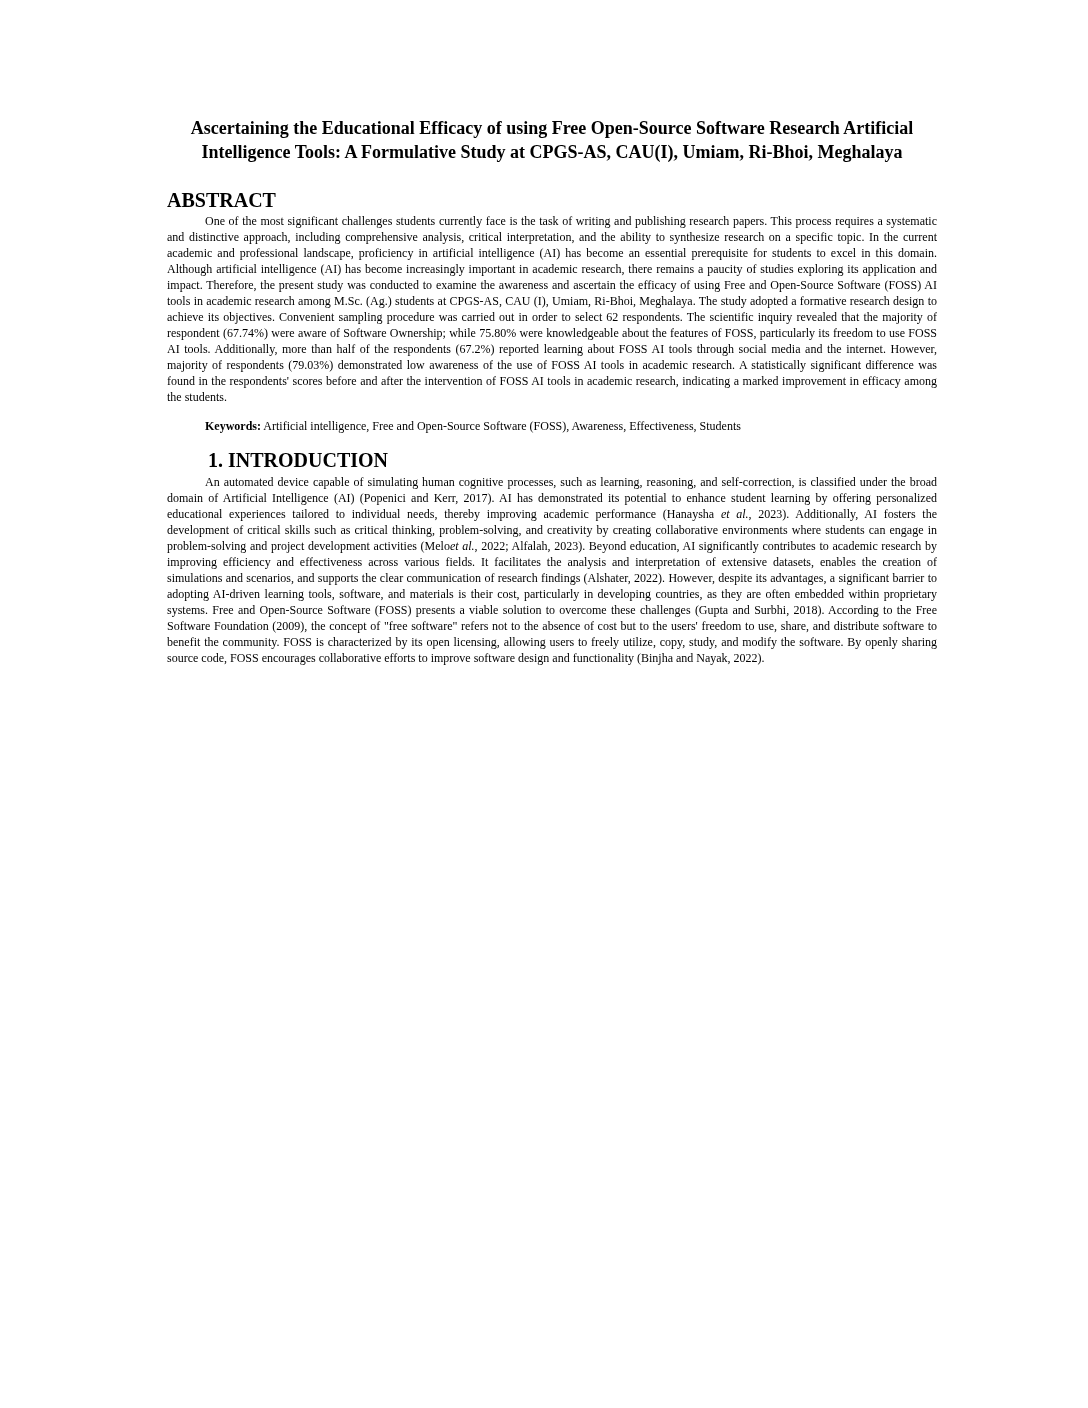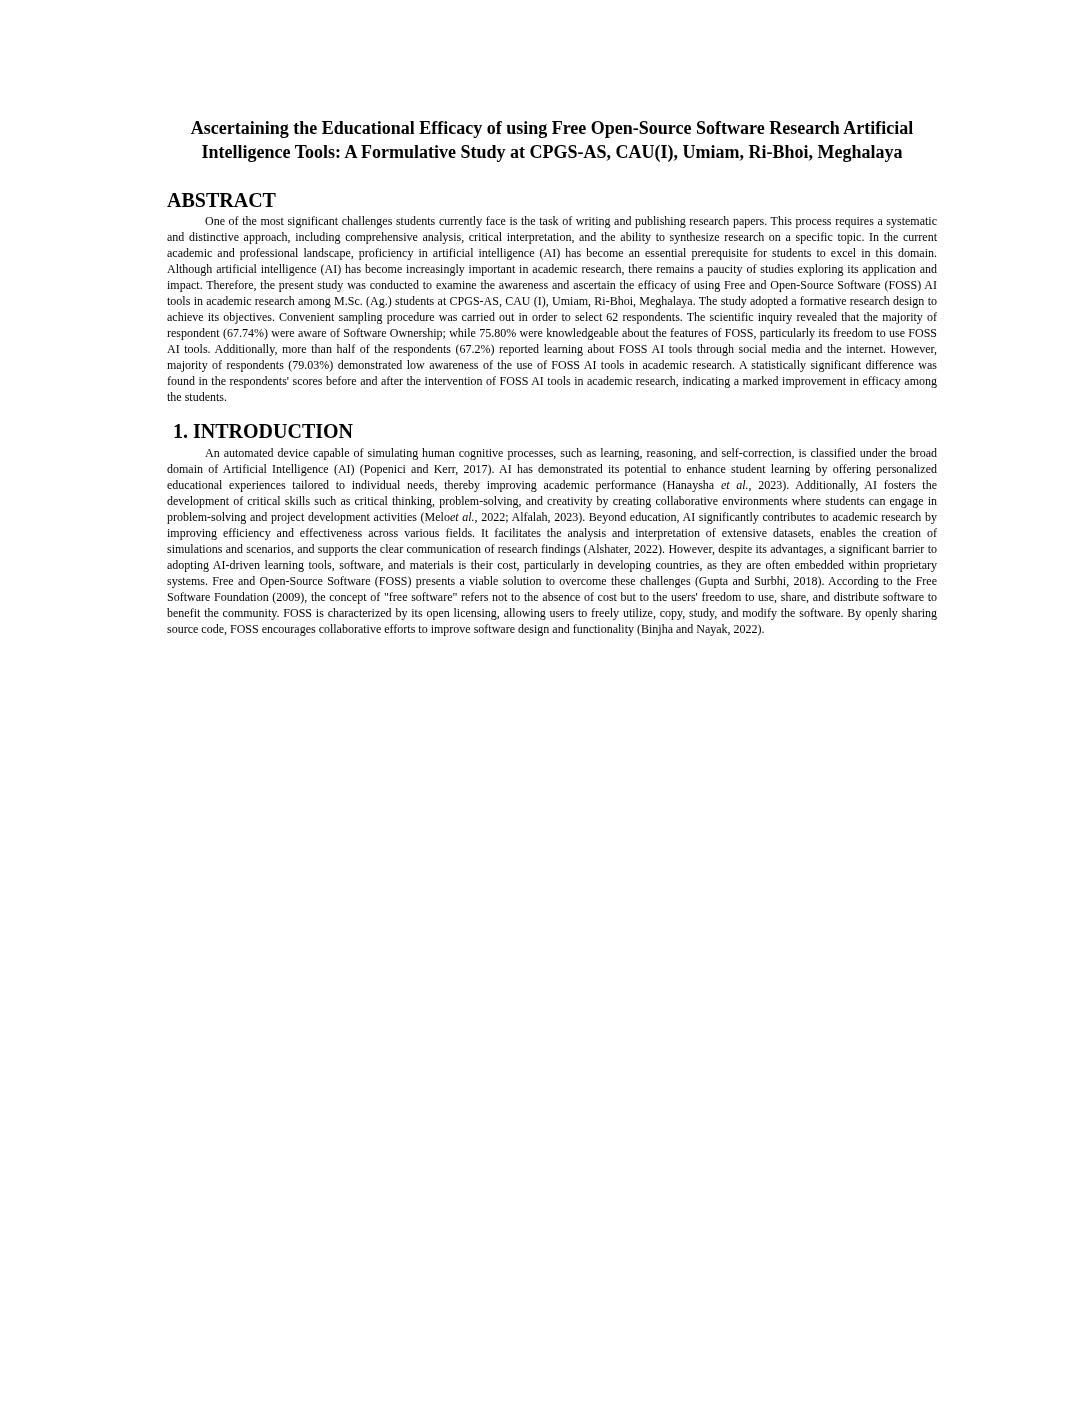--- a/index.html
+++ b/index.html
@@ -38,34 +38,36 @@
     text-align: justify;
     margin: 0;
     text-indent: 38px;
   }
   .keywords {
     margin-top: 13px;
   }
   .intro-heading {
     margin-top: 13px;
     padding-left: 6px;
+    margin-left: 35px;
   }
   .kw-label {
     font-weight: bold;
   }
 </style>
 </head>
 <body>
 
 <div class="page">
 
   <h1 class="title">Ascertaining the Educational Efficacy of using Free Open-Source Software Research Artificial Intelligence Tools: A Formulative Study at CPGS-AS, CAU(I), Umiam, Ri-Bhoi, Meghalaya</h1>
 
   <h2 class="heading">ABSTRACT</h2>
 
   <p class="para">One of the most significant challenges students currently face is the task of writing and publishing research papers. This process requires a systematic and distinctive approach, including comprehensive analysis, critical interpretation, and the ability to synthesize research on a specific topic. In the current academic and professional landscape, proficiency in artificial intelligence (AI) has become an essential prerequisite for students to excel in this domain. Although artificial intelligence (AI) has become increasingly important in academic research, there remains a paucity of studies exploring its application and impact. Therefore, the present study was conducted to examine the awareness and ascertain the efficacy of using Free and Open-Source Software (FOSS) AI tools in academic research among M.Sc. (Ag.) students at CPGS-AS, CAU (I), Umiam, Ri-Bhoi, Meghalaya. The study adopted a formative research design to achieve its objectives. Convenient sampling procedure was carried out in order to select 62 respondents. The scientific inquiry revealed that the majority of respondent (67.74%) were aware of Software Ownership; while 75.80% were knowledgeable about the features of FOSS, particularly its freedom to use FOSS AI tools. Additionally, more than half of the respondents (67.2%) reported learning about FOSS AI tools through social media and the internet. However, majority of respondents (79.03%) demonstrated low awareness of the use of FOSS AI tools in academic research. A statistically significant difference was found in the respondents' scores before and after the intervention of FOSS AI tools in academic research, indicating a marked improvement in efficacy among the students.</p>
 
+  <p class="para keywords"><span class="kw-label">Keywords:</span><span> Artificial intelligence, Free and Open-Source Software (FOSS), Awareness, Effectiveness, Students</span></p>
 
   <h2 class="heading intro-heading">1. INTRODUCTION</h2>
 
   <p class="para"><span>An automated device capable of simulating human cognitive processes, such as learning, reasoning, and self-correction, is classified under the broad domain of Artificial Intelligence (AI) (Popenici and Kerr, 2017). AI has demonstrated its potential to enhance student learning by offering personalized educational experiences tailored to individual needs, thereby improving academic performance (Hanaysha </span><span style="font-style: italic;">et al.</span><span>, 2023). Additionally, AI fosters the development of critical skills such as critical thinking, problem-solving, and creativity by creating collaborative environments where students can engage in problem-solving and project development activities (Melo</span><span style="font-style: italic;">et al.</span><span>, 2022; Alfalah, 2023). Beyond education, AI significantly contributes to academic research by improving efficiency and effectiveness across various fields. It facilitates the analysis and interpretation of extensive datasets, enables the creation of simulations and scenarios, and supports the clear communication of research findings (Alshater, 2022). However, despite its advantages, a significant barrier to adopting AI-driven learning tools, software, and materials is their cost, particularly in developing countries, as they are often embedded within proprietary systems. Free and Open-Source Software (FOSS) presents a viable solution to overcome these challenges (Gupta and Surbhi, 2018). According to the Free Software Foundation (2009), the concept of "free software" refers not to the absence of cost but to the users' freedom to use, share, and distribute software to benefit the community. FOSS is characterized by its open licensing, allowing users to freely utilize, copy, study, and modify the software. By openly sharing source code, FOSS encourages collaborative efforts to improve software design and functionality (Binjha and Nayak, 2022).</span></p>
 
 </div>
 
 </body></html>

